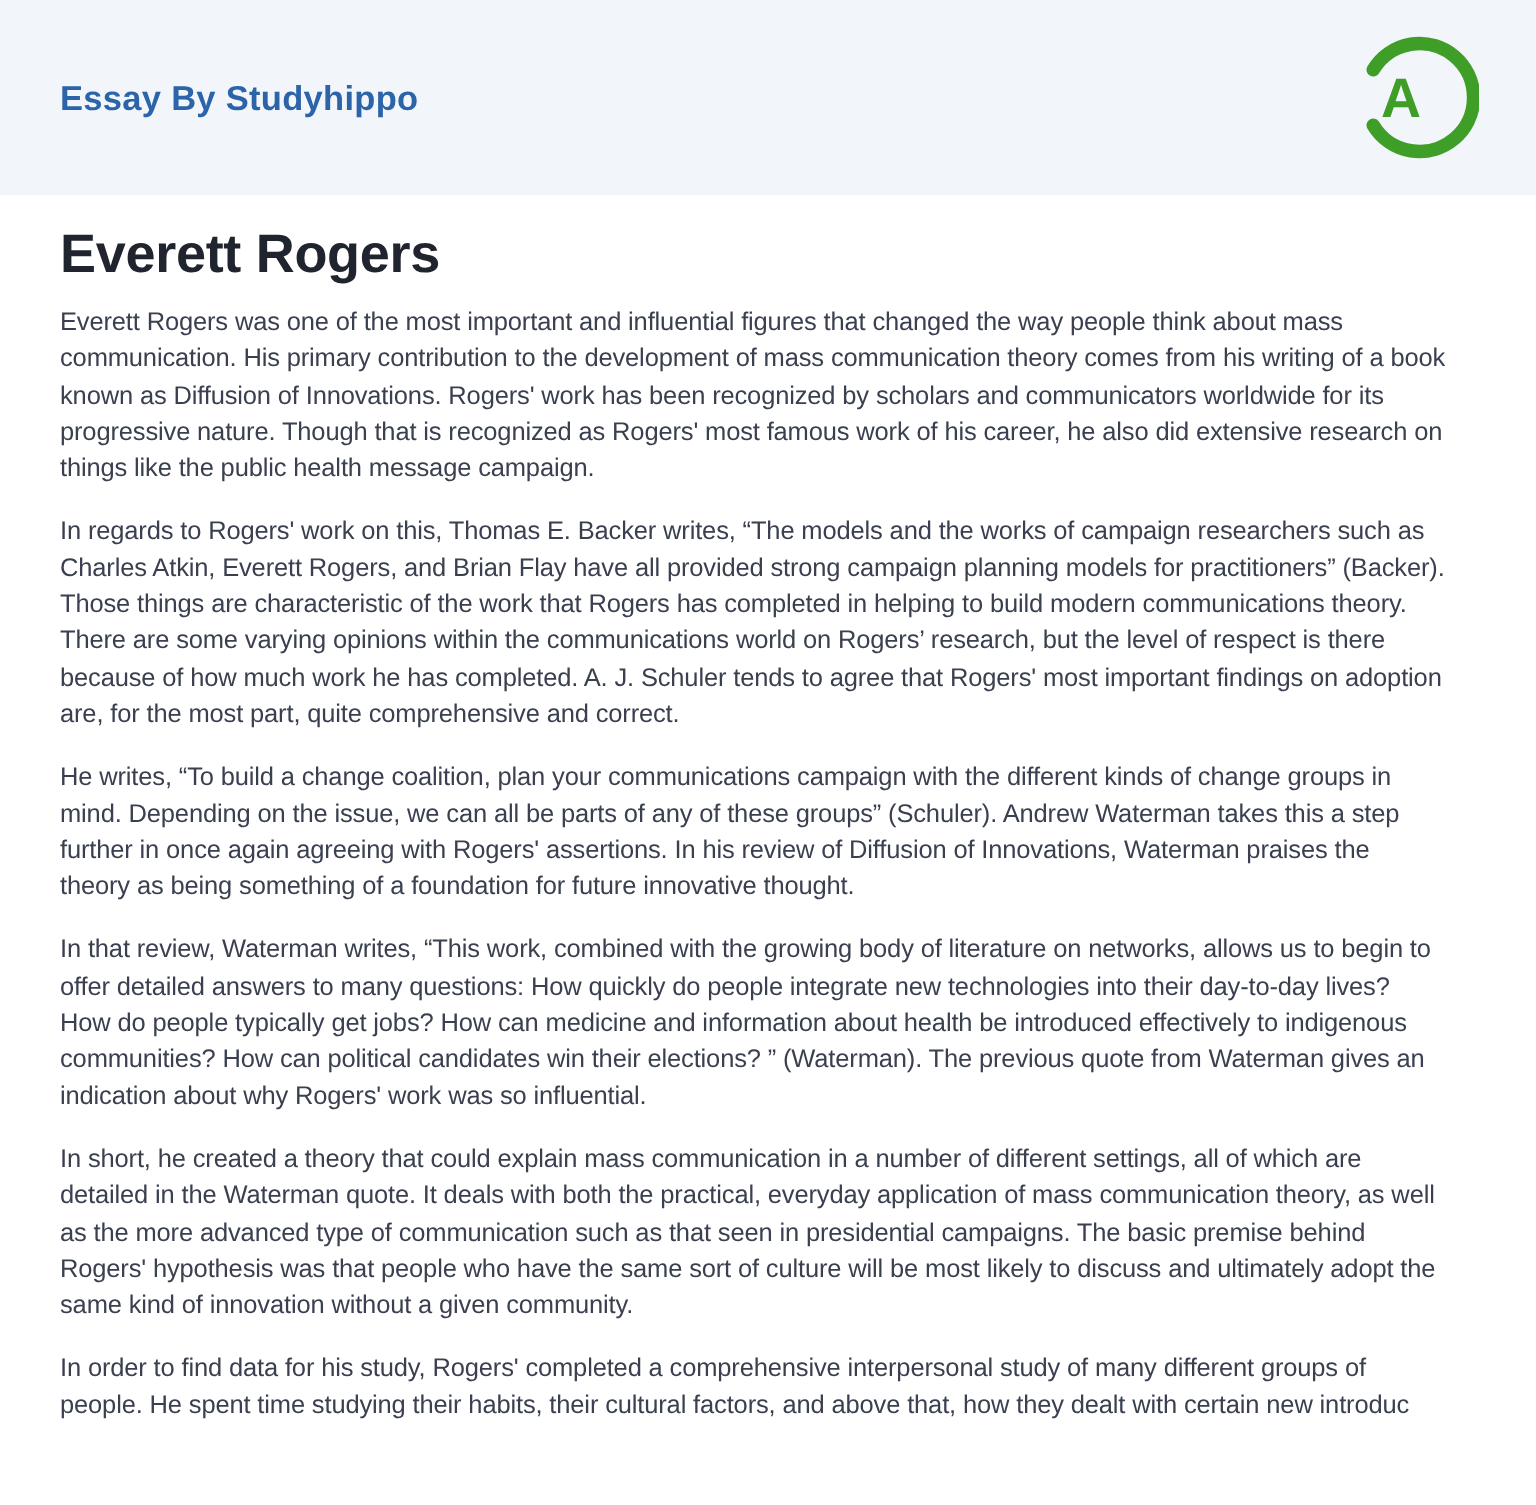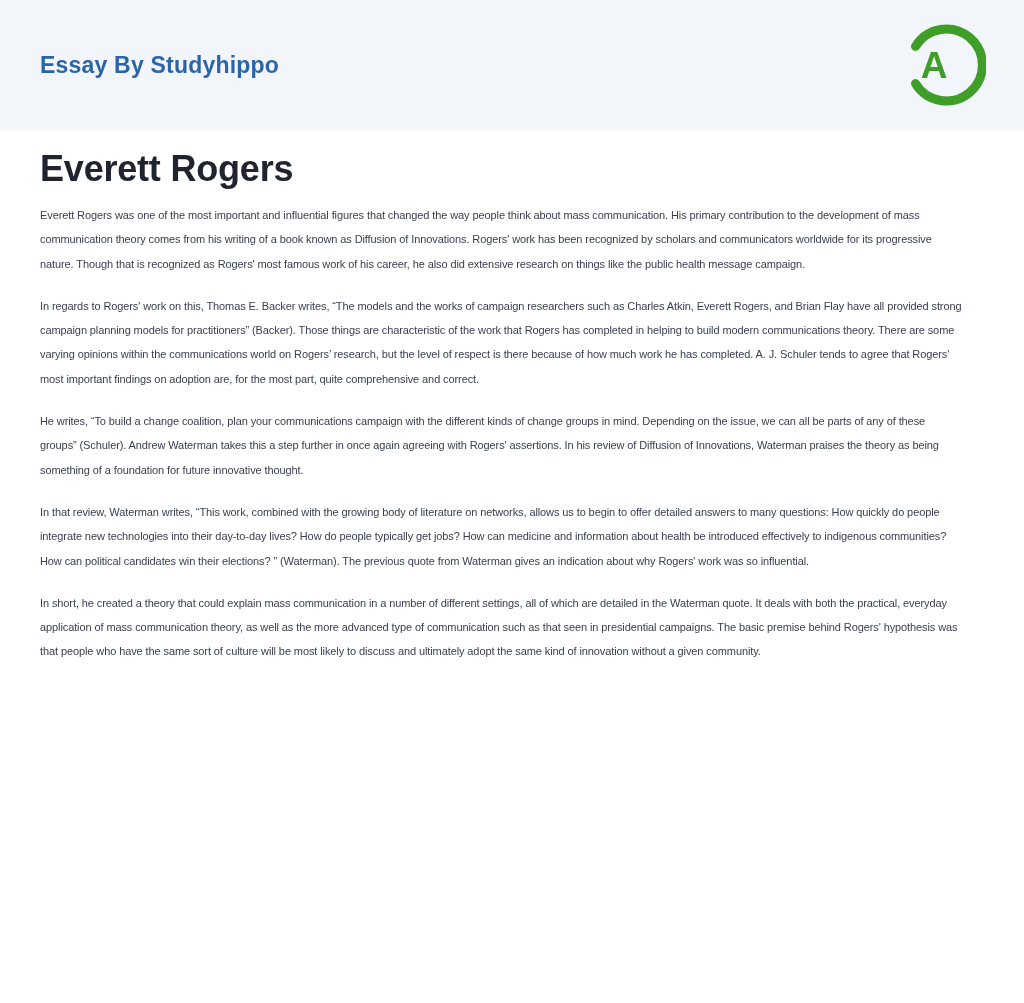--- a/index.html
+++ b/index.html
@@ -41,21 +41,21 @@
   }
   .page-title {
     color: #20242e;
     font-size: 36px;
     font-weight: 700;
     letter-spacing: -0.2px;
     margin-bottom: 13px;
   }
   .essay-paragraph {
     color: #3a4050;
-    font-size: 11px;
+    font-size: 17px;
     line-height: 24.3px;
     font-weight: 400;
     margin-bottom: 18px;
     letter-spacing: -0.1px;
   }
 </style>
 </head>
 <body>
 
 <header class="page-header">
@@ -68,13 +68,14 @@
   </svg>
 </header>
 
 <main class="essay-content">
   <h1 class="page-title">Everett Rogers</h1>
   <p class="essay-paragraph">Everett Rogers was one of the most important and influential figures that changed the way people think about mass communication. His primary contribution to the development of mass communication theory comes from his writing of a book known as Diffusion of Innovations. Rogers' work has been recognized by scholars and communicators worldwide for its progressive nature. Though that is recognized as Rogers' most famous work of his career, he also did extensive research on things like the public health message campaign.</p>
   <p class="essay-paragraph">In regards to Rogers' work on this, Thomas E. Backer writes, “The models and the works of campaign researchers such as Charles Atkin, Everett Rogers, and Brian Flay have all provided strong campaign planning models for practitioners” (Backer). Those things are characteristic of the work that Rogers has completed in helping to build modern communications theory. There are some varying opinions within the communications world on Rogers’ research, but the level of respect is there because of how much work he has completed. A. J. Schuler tends to agree that Rogers' most important findings on adoption are, for the most part, quite comprehensive and correct.</p>
   <p class="essay-paragraph">He writes, “To build a change coalition, plan your communications campaign with the different kinds of change groups in mind. Depending on the issue, we can all be parts of any of these groups” (Schuler). Andrew Waterman takes this a step further in once again agreeing with Rogers' assertions. In his review of Diffusion of Innovations, Waterman praises the theory as being something of a foundation for future innovative thought.</p>
   <p class="essay-paragraph">In that review, Waterman writes, “This work, combined with the growing body of literature on networks, allows us to begin to offer detailed answers to many questions: How quickly do people integrate new technologies into their day-to-day lives? How do people typically get jobs? How can medicine and information about health be introduced effectively to indigenous communities? How can political candidates win their elections? ” (Waterman). The previous quote from Waterman gives an indication about why Rogers' work was so influential.</p>
   <p class="essay-paragraph">In short, he created a theory that could explain mass communication in a number of different settings, all of which are detailed in the Waterman quote. It deals with both the practical, everyday application of mass communication theory, as well as the more advanced type of communication such as that seen in presidential campaigns. The basic premise behind Rogers' hypothesis was that people who have the same sort of culture will be most likely to discuss and ultimately adopt the same kind of innovation without a given community.</p>
+  <p class="essay-paragraph">In order to find data for his study, Rogers' completed a comprehensive interpersonal study of many different groups of people. He spent time studying their habits, their cultural factors, and above that, how they dealt with certain new introduc</p>
 </main>
 
 </body></html>

